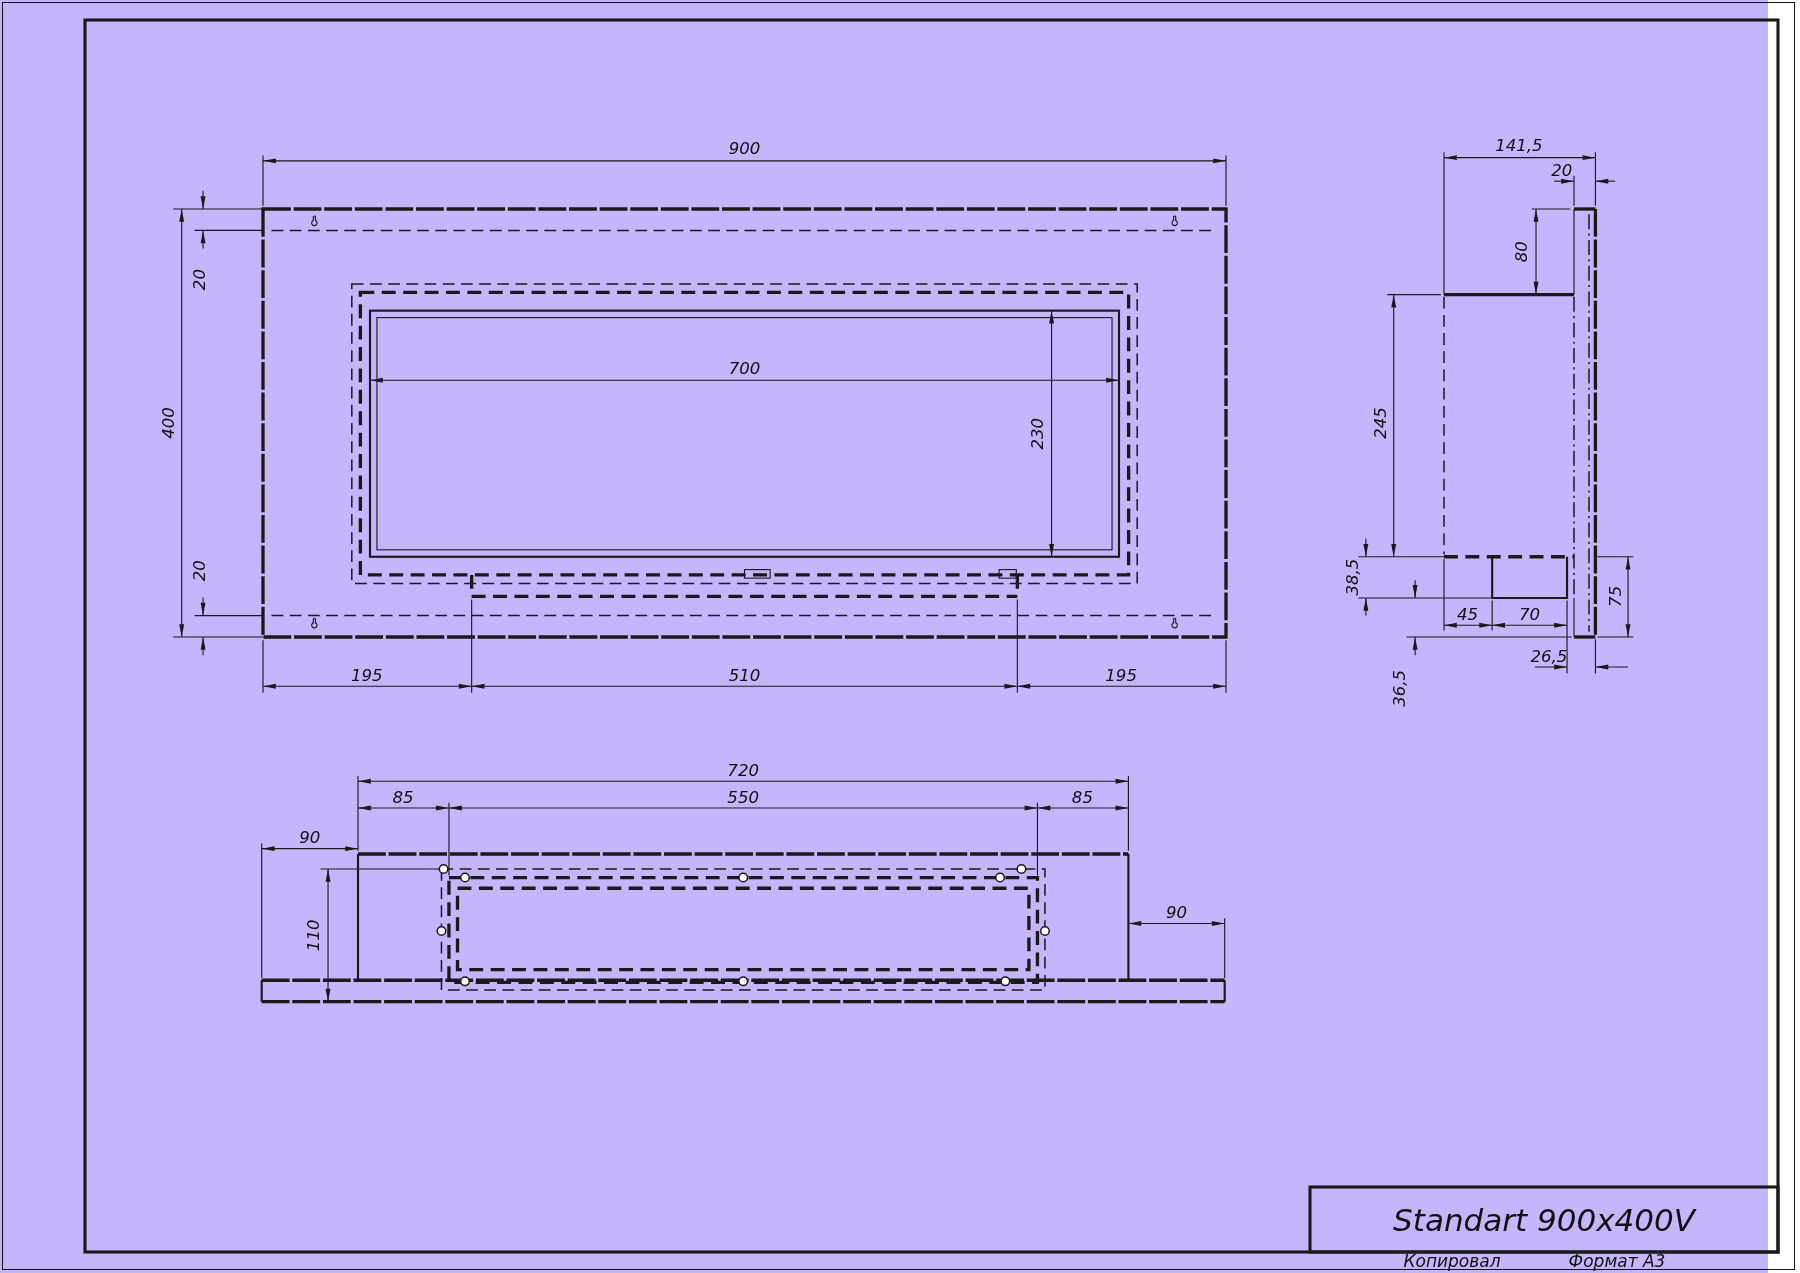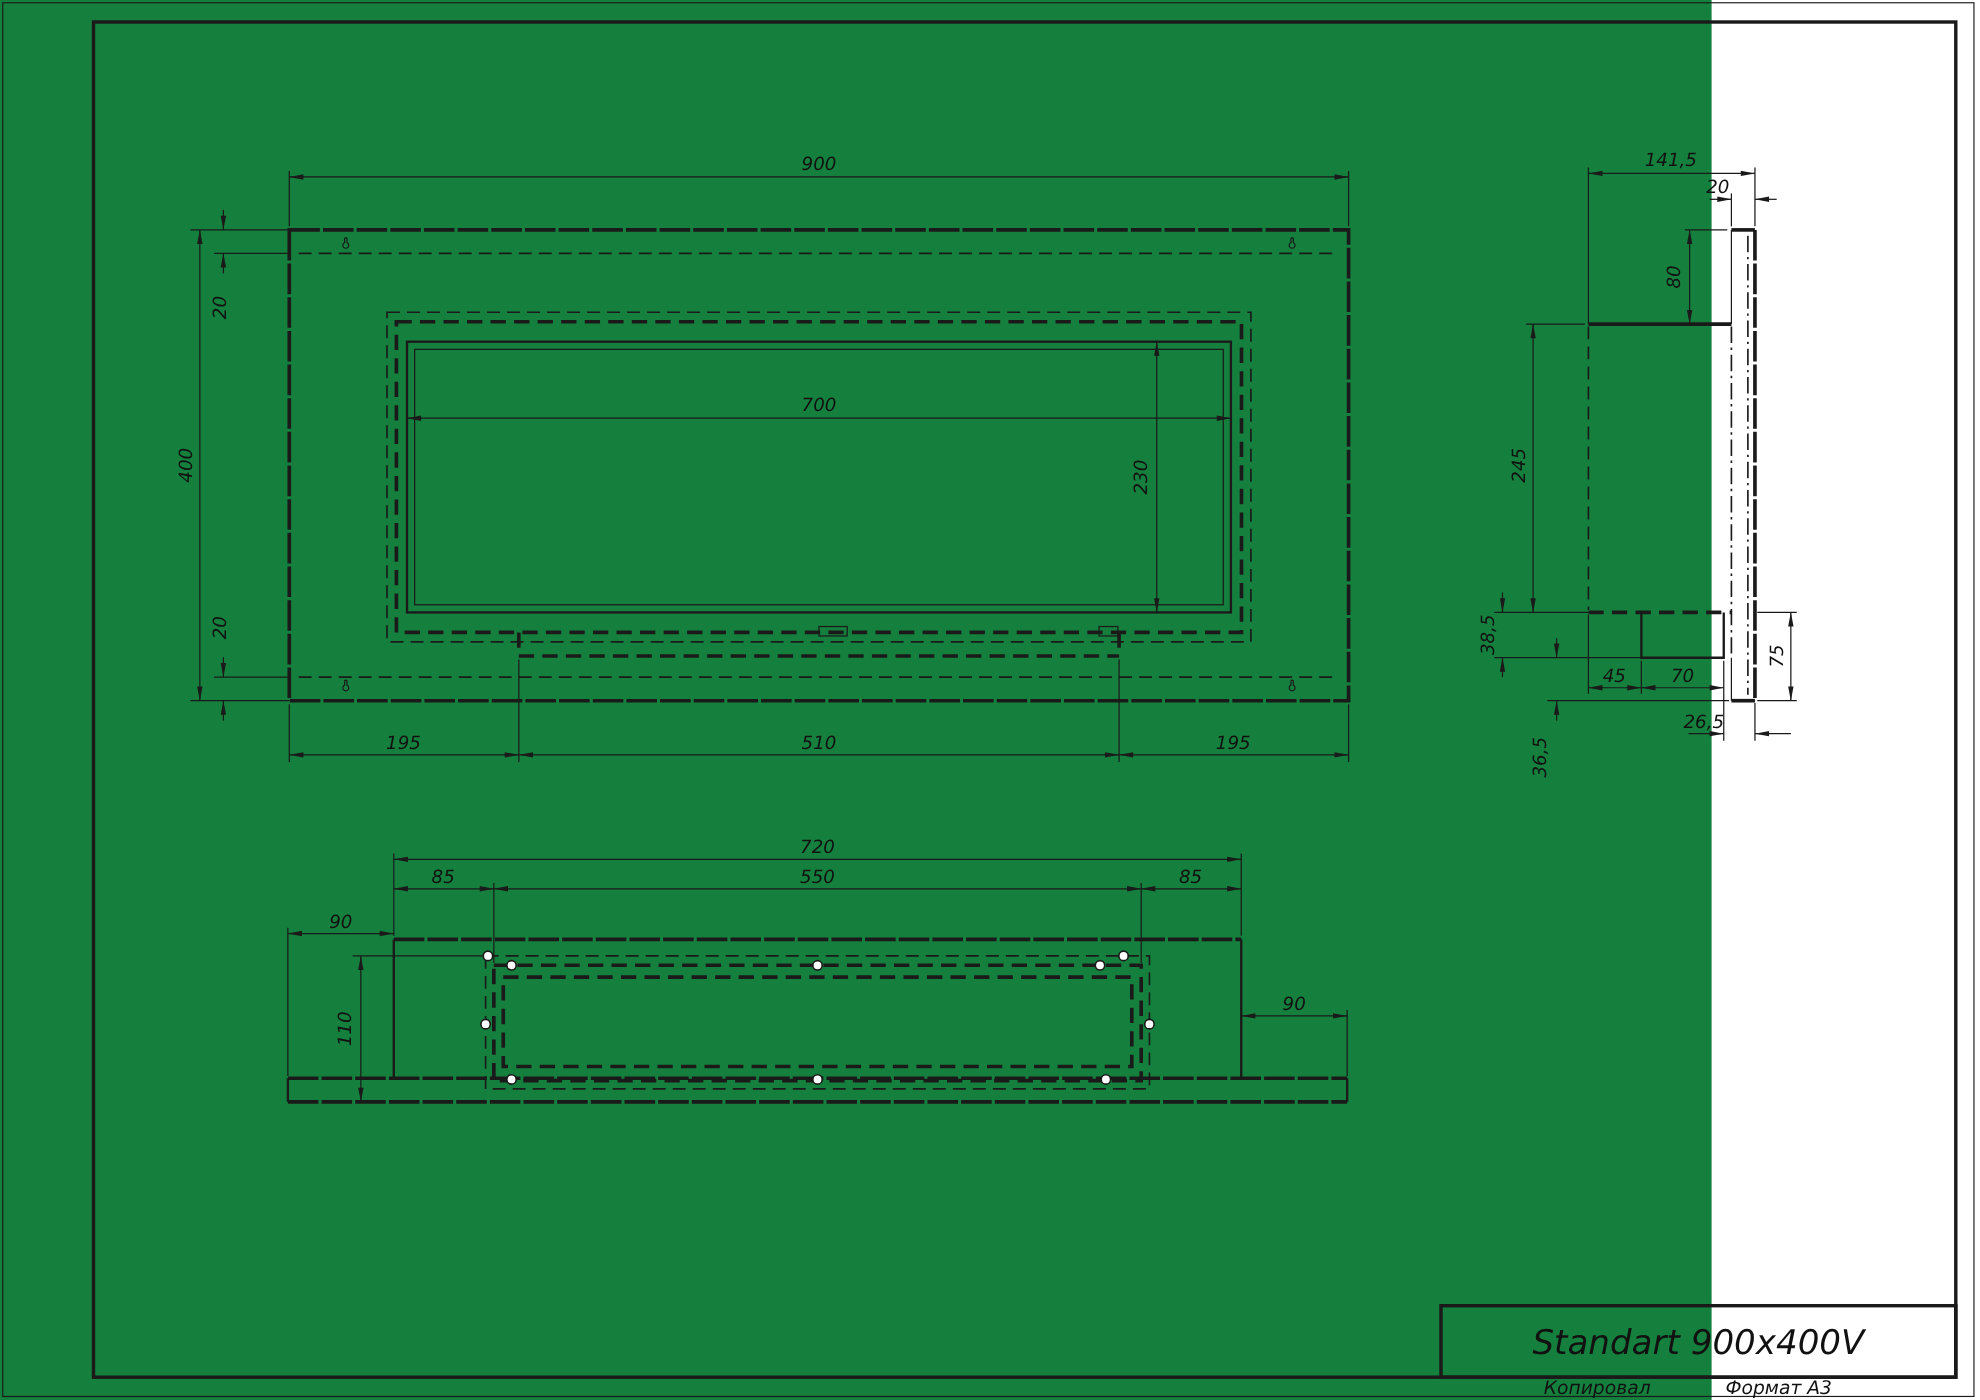--- a/index.html
+++ b/index.html
@@ -1,16 +1,16 @@
 <!DOCTYPE html>
 <html><head>
 <meta charset="utf-8">
 <style>
   html,body{margin:0;padding:0;background:#ffffff;}
-  .sheet{width:1556px;height:1273px;position:relative;background:#15803d;}
+  .sheet{width:1768px;height:1273px;position:relative;background:#c4b5fd;}
   svg{display:block;}
   .s1{stroke:#1a1a1a;stroke-width:1.05;fill:none;stroke-linecap:butt;}
   .s2{stroke:#1a1a1a;stroke-width:2;fill:none;}
   .s3{stroke:#1a1a1a;stroke-width:3.1;fill:none;}
   .notch{stroke-dasharray:26 2.6;}
   .hd{stroke:#1a1a1a;stroke-width:3.1;fill:none;stroke-dasharray:13 7;}
   .ld{stroke:#1a1a1a;stroke-width:1.4;fill:none;stroke-dasharray:11 6;}
   .dd{stroke:#1a1a1a;stroke-width:1.4;fill:none;stroke-dasharray:14 4 2 4;}
   .arr{marker-start:url(#ma);marker-end:url(#ma);}
   .arrE{marker-end:url(#ma);}

